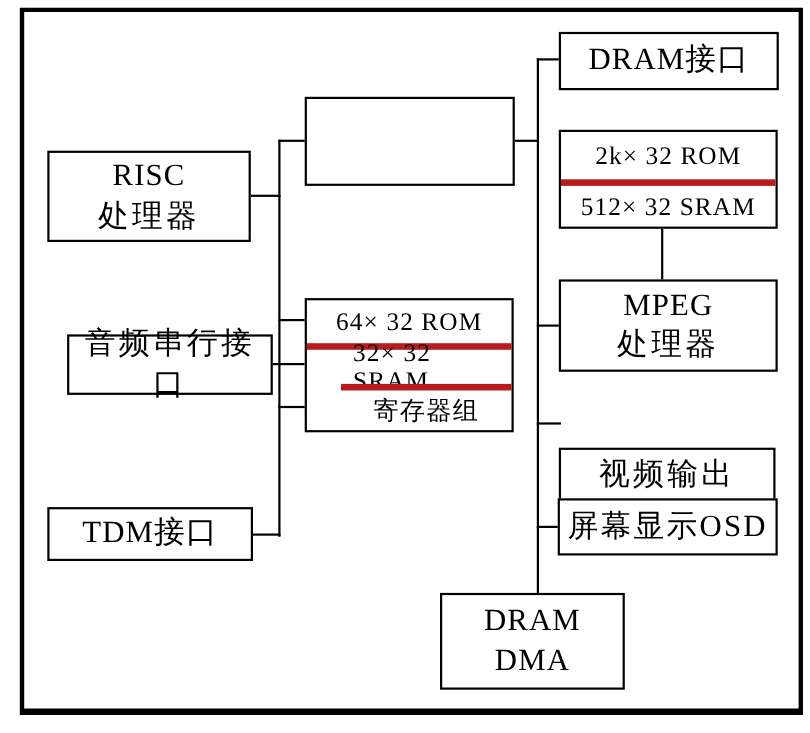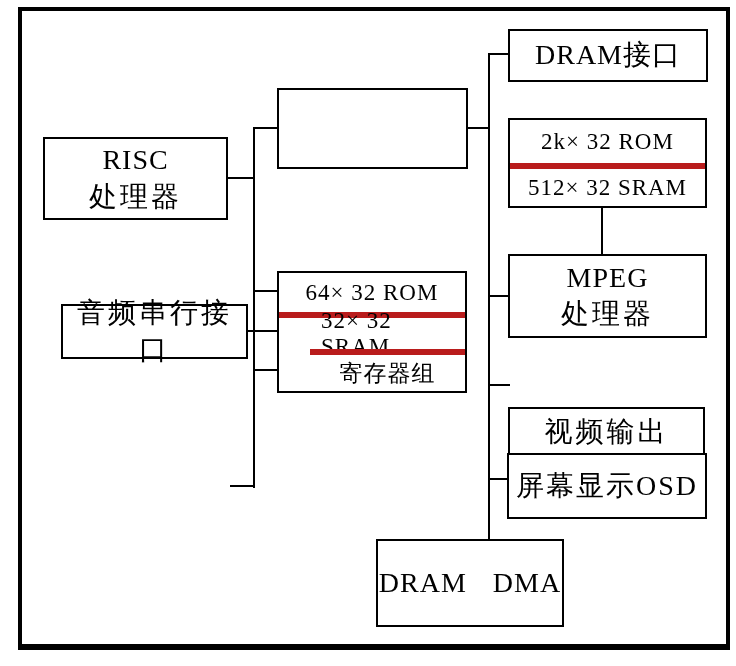--- a/index.html
+++ b/index.html
@@ -92,31 +92,34 @@
 
   <div class="box" style="left:43px; top:137px; width:185px; height:83px;align-items:center;">
     <span class="lat">RISC</span>
     <span class="zh">处理器</span>
   </div>
 
   <div class="box" style="left:43px; top:304px; width:187px; height:55px;margin-left:18px;">
     <span class="zh">音频串行接口</span>
   </div>
 
+  <div class="box" style="left:43px; top:461px; width:187px; height:49px;">
+    <span class="lat">TDM接口</span>
+  </div>
 
   <div class="box" style="left:277px; top:88px; width:191px; height:81px;">
   </div>
 
   <div class="stackbox" style="left:277px; top:271px; width:190px; height:122px;">
     <div class="row" style="height:39px;">64× 32 ROM</div>
     <div class="row" style="height:37px;padding-left:42px;">32× 32 SRAM</div>
     <div class="row zh" style="height:42px;margin-left:31px;">寄存器组</div>
   </div>
 
-  <div class="box" style="left:376px; top:539px; width:188px; height:88px;">
+  <div class="box" style="left:400px; top:539px; width:168px; height:88px;align-items:flex-end;">
     <span class="lat wide-gap">DRAM DMA</span>
   </div>
 
   <div class="box" style="left:508px; top:29px; width:200px; height:53px;">
     <span class="lat">DRAM接口</span>
   </div>
 
   <div class="stackbox" style="left:508px; top:118px; width:199px; height:90px;">
     <div class="row" style="height:43px;">2k× 32 ROM</div>
     <div class="row" style="height:43px;">512× 32 SRAM</div>
@@ -124,17 +127,17 @@
 
   <div class="box" style="left:508px; top:254px; width:199px; height:84px;">
     <span class="lat">MPEG</span>
     <span class="zh">处理器</span>
   </div>
 
   <div class="box" style="left:508px; top:363px; width:197px; height:50px;margin-top:44px;">
     <span class="zh">视频输出</span>
   </div>
 
-  <div class="box" style="left:507px; top:453px; width:200px; height:66px;">
+  <div class="box" style="left:507px; top:453px; width:200px; height:52px;">
     <span class="zh" style="letter-spacing:2px;">屏幕显示OSD</span>
   </div>
 
 </div>
 
 </body></html>

